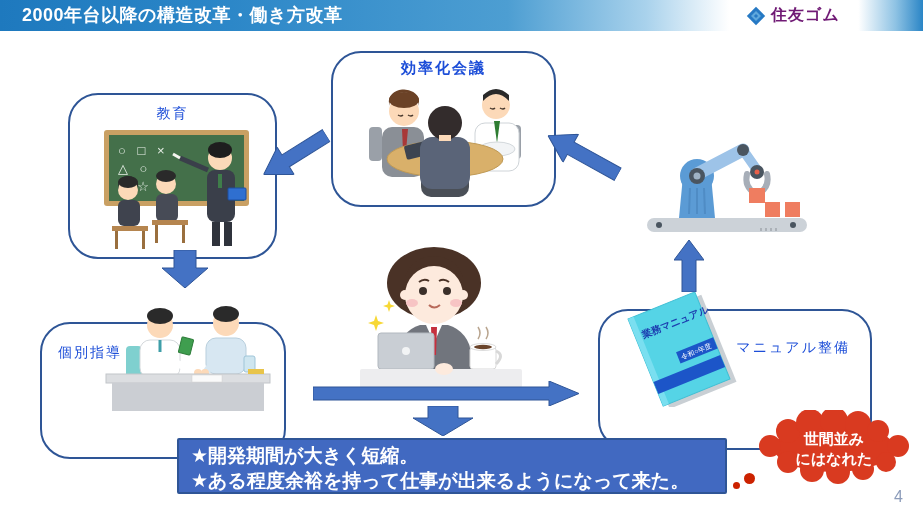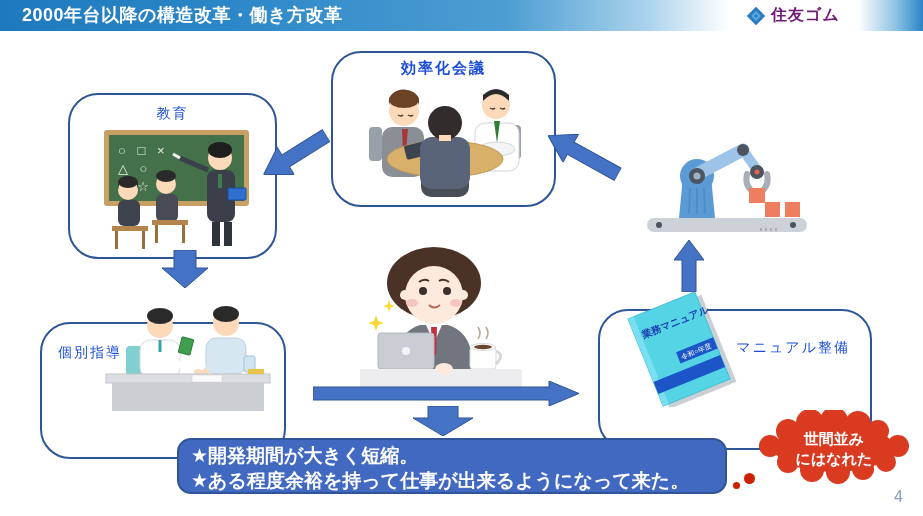--- a/index.html
+++ b/index.html
@@ -22,21 +22,21 @@
   .box-label{position:absolute;color:#1d4ed8;font-size:14px;letter-spacing:2px;white-space:nowrap;}
   .box-label.center{left:0;right:0;text-align:center;}
   .box-label.bold{font-weight:bold;font-size:15px;color:#1d4ed8;}
   
   .arrow{position:absolute;}
   .arrow svg{display:block;width:100%;height:100%;}
   .arrow polygon{fill:#4472c4;stroke:#2f5597;stroke-width:1;}
   
   .banner{
     position:absolute;left:177px;top:438px;width:550px;height:56px;background:#4169c1;
-    border:2px solid #2f5596;border-radius:14px;box-sizing:border-box;
+    border:2px solid #2f5596;border-radius:2px;box-sizing:border-box;
     color:#fff;font-weight:bold;font-size:19px;line-height:25px;padding:3px 0 0 12px;white-space:nowrap;
   }
   .dot{position:absolute;border-radius:50%;background:#cc2200;}
   .dot.small{left:733px;top:482px;width:7px;height:7px;}
   .dot.large{left:744px;top:473px;width:11px;height:11px;}
   .cloud-wrap{position:absolute;left:756px;top:410px;width:156px;height:76px;text-align:center;}
   .page-number{position:absolute;right:20px;top:488px;color:#8c9cba;font-size:16px;}
   .illus{position:absolute;}
   .illus svg{display:block;width:100%;height:100%;}
 </style>

